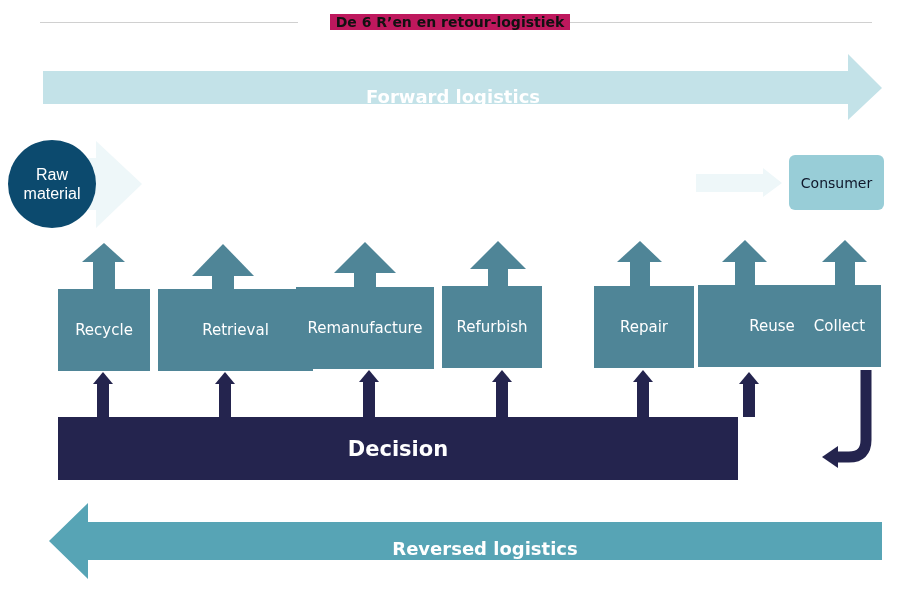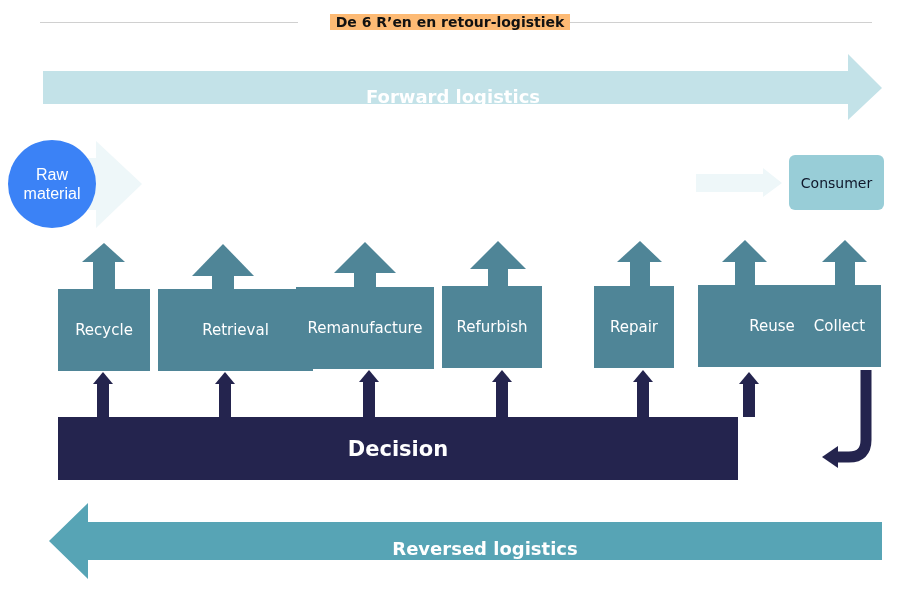--- a/index.html
+++ b/index.html
@@ -1,23 +1,23 @@
 <!DOCTYPE html>
 <html><head>
 <meta charset="utf-8">
 <style>
   html, body { margin:0; padding:0; background:#ffffff; }
   body { width:900px; height:592px; position:relative; overflow:hidden; font-family:"Liberation Sans", sans-serif; }
   .title-line { position:absolute; top:22px; height:1px; background:#d0d0d0; }
   .title { position:absolute; top:14px; left:0; width:900px; text-align:center; font-family:"DejaVu Sans", sans-serif; font-weight:bold; font-size:14px; color:#111; }
-  .title span { background:#fdba74; padding:0 6px; }
+  .title span { background:#be185d; padding:0 6px; }
   svg { position:absolute; left:0; top:0; }
   .arrow-label { position:absolute; color:#fff; font-family:"DejaVu Sans", sans-serif; font-weight:bold; text-align:center;margin-top:8px; }
   .box { position:absolute; background:#4f8597; color:#fff; display:flex; align-items:center; justify-content:center; font-family:"DejaVu Sans", sans-serif; font-size:15px;text-align:right; }
-  .raw { position:absolute; left:8px; top:140px; width:88px; height:88px; border-radius:50%; background:#3b82f6; color:#fff; font-size:16px; display:flex; align-items:center; justify-content:center; text-align:center; line-height:19px; }
+  .raw { position:absolute; left:8px; top:140px; width:88px; height:88px; border-radius:50%; background:#0c4a6e; color:#fff; font-size:16px; display:flex; align-items:center; justify-content:center; text-align:center; line-height:19px; }
   .consumer { position:absolute; left:789px; top:155px; width:95px; height:55px; border-radius:6px; background:#98cdd7; color:#0f172a; font-family:"DejaVu Sans", sans-serif; font-size:14px; display:flex; align-items:center; justify-content:center; }
   .decision { position:absolute; left:58px; top:417px; width:680px; height:63px; background:#24244e; color:#fff; font-family:"DejaVu Sans", sans-serif; font-weight:bold; font-size:21px; display:flex; align-items:center; justify-content:center; }
 </style>
 </head>
 <body>
 
 <div class="title-line" style="left:40px;width:258px;"></div>
 <div class="title-line" style="left:545px;width:327px;"></div>
 <div class="title"><span>De 6 R’en en retour-logistiek</span></div>
 
@@ -86,21 +86,21 @@
   </div>
 <div class="box" style="left:158px;top:289px;width:155px;height:82px;">
     <span>Retrieval</span>
   </div>
 <div class="box" style="left:296px;top:287px;width:138px;height:82px;">
     <span>Remanufacture</span>
   </div>
 <div class="box" style="left:442px;top:286px;width:100px;height:82px;">
     <span>Refurbish</span>
   </div>
-<div class="box" style="left:594px;top:286px;width:80px;height:82px;">
+<div class="box" style="left:594px;top:286px;width:100px;height:82px;">
     <span>Repair</span>
   </div>
 <div class="box" style="left:698px;top:285px;width:92px;height:82px;padding-left:28px;">
     <span>Reuse</span>
   </div>
 <div class="box" style="left:798px;top:285px;width:83px;height:82px;">
     <span>Collect</span>
   </div>
 
 <div class="decision">

